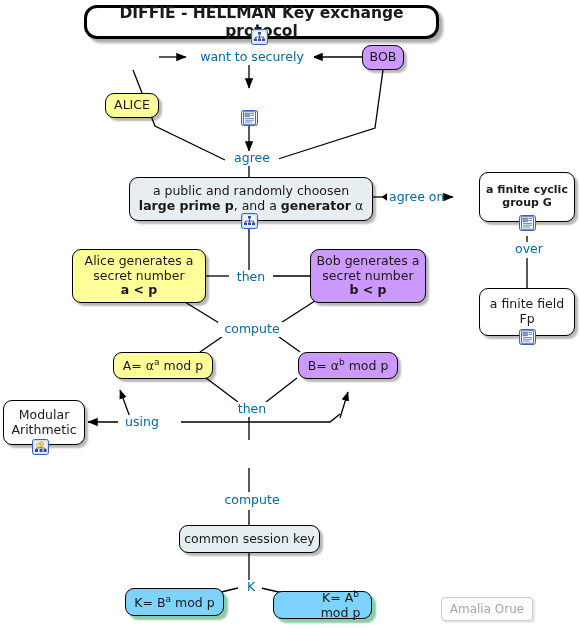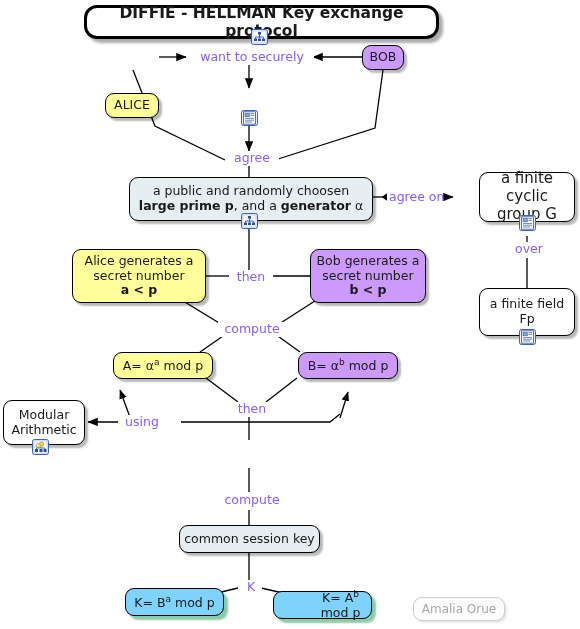--- a/index.html
+++ b/index.html
@@ -54,30 +54,31 @@
   }
   .n-yellow  { background: #ffff99; }
   .n-purple  { background: #cc99ff; }
   .n-blue    { background: #e6eef2; }
   .n-white   { background: #ffffff; }
   .n-green   { background: #7dd3fc; box-shadow: 4px 4px 2px rgba(0,140,60,0.45); }
   .n-credit  {
     background: #fcfcfc;
     border: 1px solid #cccccc;
     color: #a8a8a8;
-    border-radius: 9px;
+    border-radius: 4px;
     box-shadow: 2px 2px 2px rgba(0,0,0,0.10);
+    margin-left: 28px;
   }
 
   
   .linklabel {
     position: absolute;
     z-index: 6;
     background: #ffffff;
-    color: #8b5cf6;
+    color: #0369a1;
     font-size: 12.5px;
     white-space: nowrap;
     text-align: center;
     line-height: 1;
     padding: 1px 2px;
   }
 
   
   .icon {
     position: absolute;
@@ -229,21 +230,21 @@
       <rect x="7" y="9.5" width="3" height="2.6" fill="#2b4f9e"></rect>
       <rect x="11" y="9.5" width="3" height="2.6" fill="#2b4f9e"></rect>
       <path d="M8.5,5.6 L8.5,8 M4.5,9.5 L4.5,8 L12.5,8 L12.5,9.5 M8.5,8 L8.5,9.5" stroke="#2b4f9e" stroke-width="0.9" fill="none"></path>
     </svg>
   </div>
 
   <div class="linklabel" style="left:387px; top:190px; width:52px;">
     <span>agree on</span>
   </div>
 
-  <div class="node n-white" style="left:479px; top:172px; width:96px; height:50px; font-size:15px;">
+  <div class="node n-white" style="left:479px; top:172px; width:96px; height:50px; font-size:11px;font-weight:bold;">
     <span class="txt">
       <span>a finite cyclic</span><br>
       <span>group G</span>
     </span>
   </div>
   <div class="icon" style="left:519px; top:215px;">
     <svg width="17" height="16" viewBox="0 0 17 16">
       <rect x="0.5" y="0.5" width="16" height="15" rx="2" fill="#eef3fb" stroke="#3a63b8"></rect>
       <rect x="2.6" y="1.8" width="11.8" height="12.4" fill="#ffffff" stroke="#2b4f9e" stroke-width="0.8"></rect>
       <rect x="4" y="3.2" width="4.4" height="3.6" fill="#7fa8d8" stroke="#2b4f9e" stroke-width="0.5"></rect>

